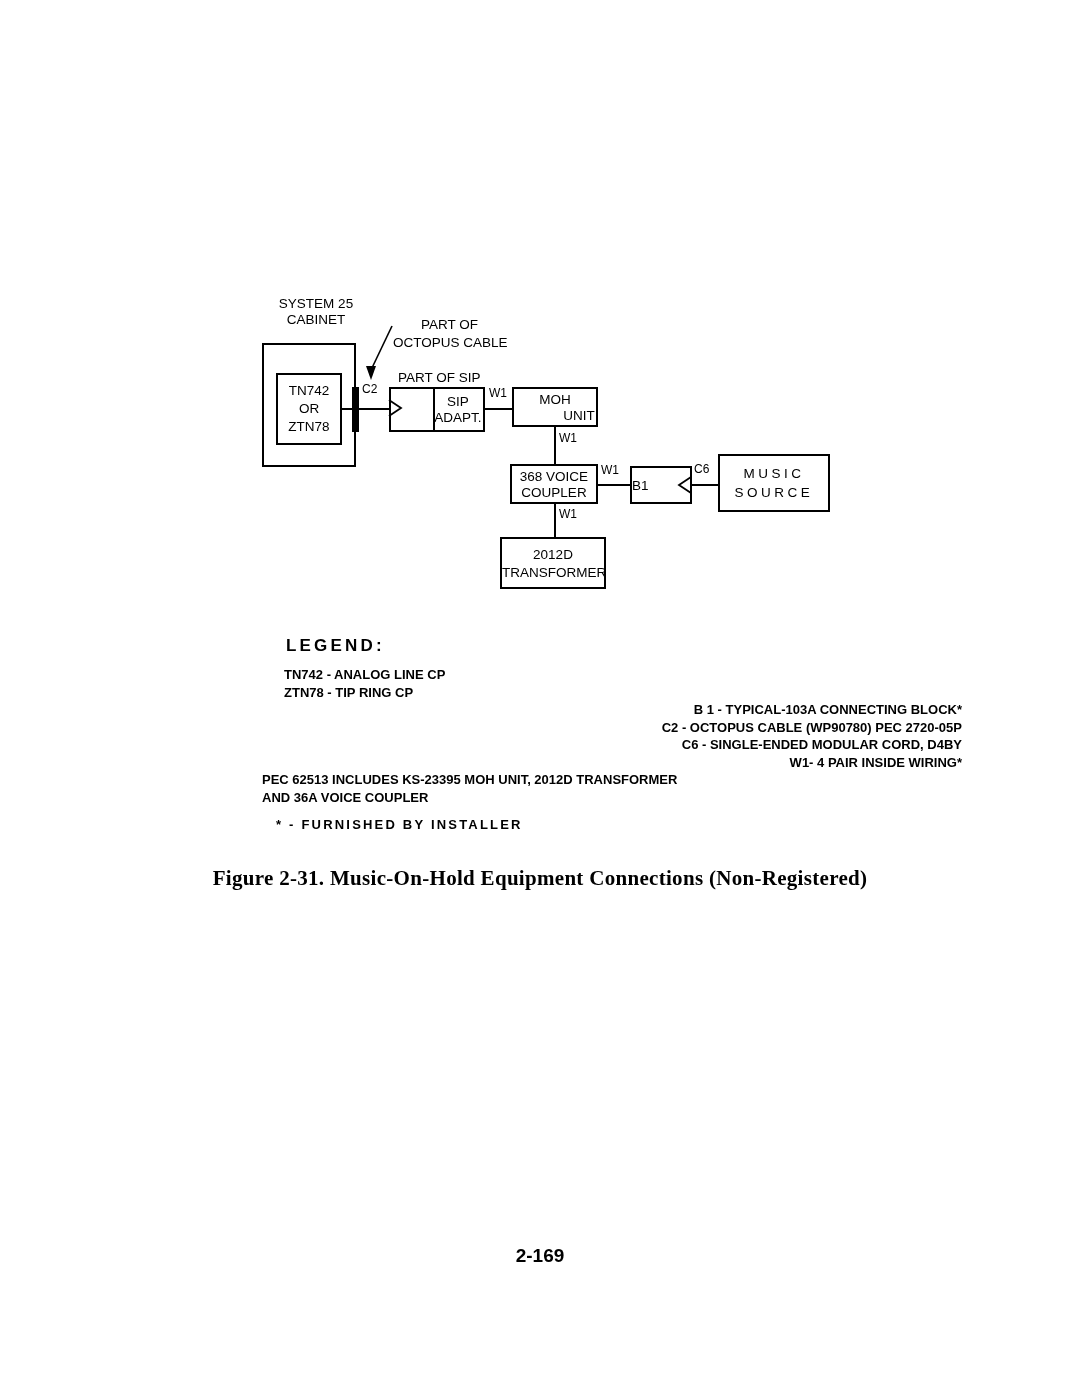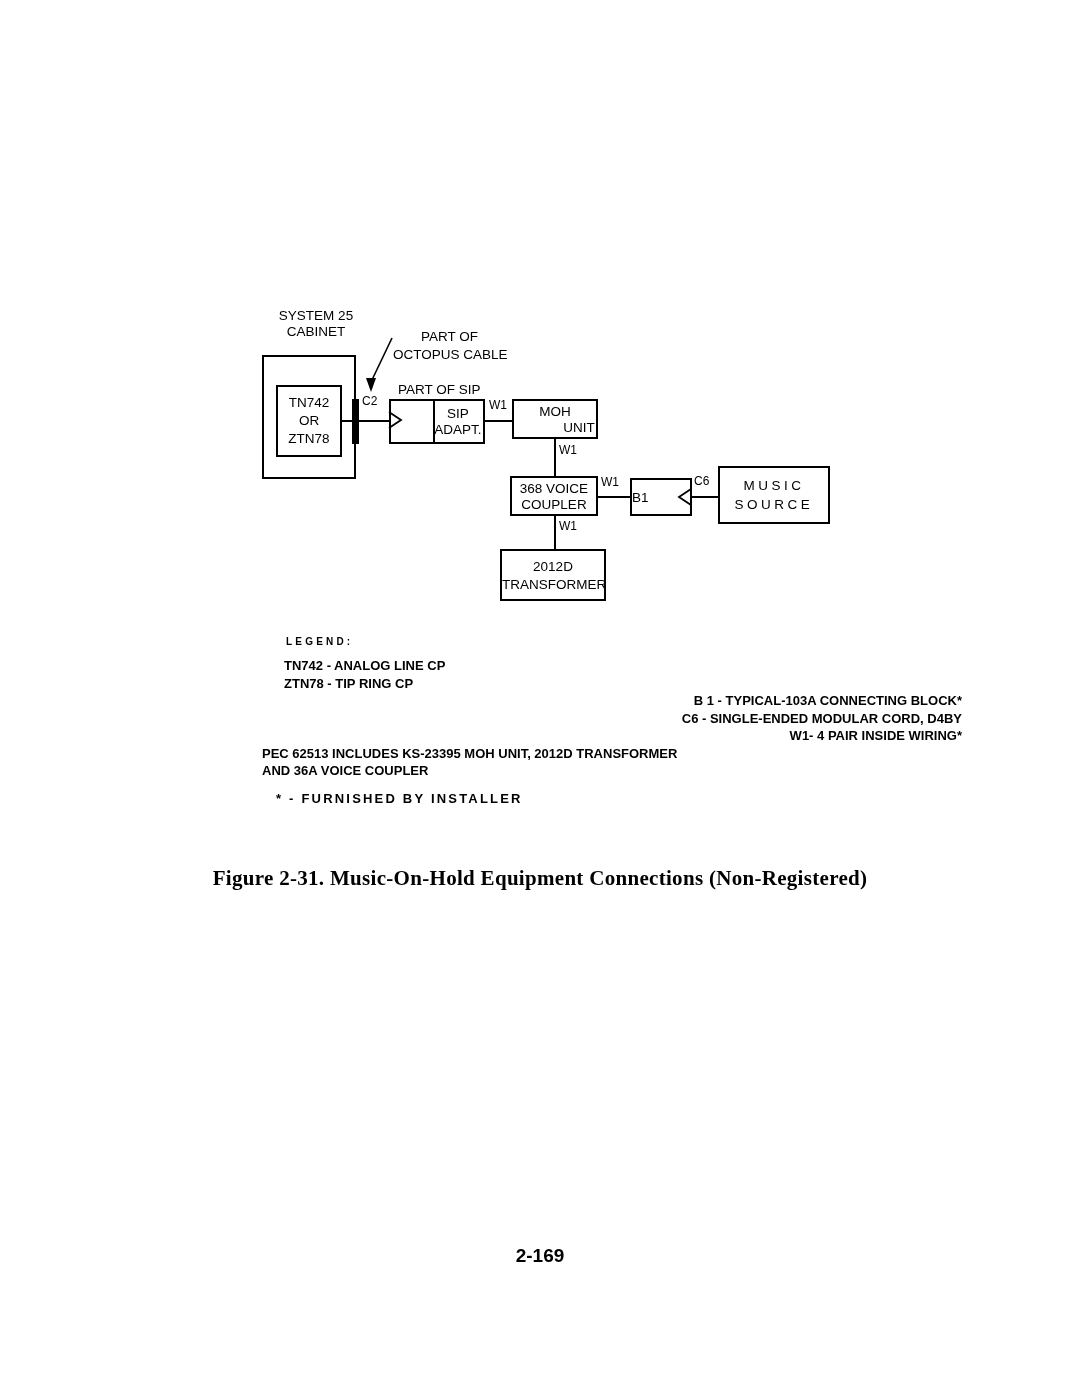--- a/index.html
+++ b/index.html
@@ -16,21 +16,21 @@
     overflow: hidden;
   }
 
   
   .abs { position: absolute; }
 
   
   #diagram {
     position: absolute;
     left: 0;
-    top: 16px;
+    top: 4px;
     width: 928px;
     height: 620px;
     text-decoration: underline;
   }
 
   .dlabel {
     position: absolute;
     font-family: "Liberation Sans", sans-serif;
     font-size: 13.5px;
     line-height: 15.5px;
@@ -76,21 +76,21 @@
   .spaced { letter-spacing: 3.5px; }
 
   
   #legend {
     position: absolute;
     left: 262px;
     top: 636px;
     width: 700px;
   }
   #legend .legend-title {
-    font-size: 10px;
+    font-size: 17px;
     font-weight: bold;
     letter-spacing: 3.2px;
     margin-bottom: 10px;
     padding-left: 24px;
   }
   #legend .lrow {
     font-size: 13px;
     font-weight: bold;
     line-height: 17.5px;
     white-space: nowrap;
@@ -222,20 +222,21 @@
   </div>
 
 </div>
 
 <div id="legend">
   <div class="legend-title">LEGEND:</div>
   <div>
     <div class="lrow ind1">TN742 - ANALOG LINE CP</div>
     <div class="lrow ind1">ZTN78 - TIP  RING  CP</div>
     <div class="lrow ind2">B 1 -  TYPICAL-103A  CONNECTING  BLOCK*</div>
+    <div class="lrow ind2">C2 -  OCTOPUS  CABLE  (WP90780)  PEC  2720-05P</div>
     <div class="lrow ind2">C6 - SINGLE-ENDED MODULAR CORD, D4BY</div>
     <div class="lrow ind2">W1- 4 PAIR  INSIDE  WIRING*</div>
     <div class="lrow ind0">PEC  62513  INCLUDES  KS-23395  MOH  UNIT,  2012D  TRANSFORMER</div>
     <div class="lrow ind0">AND  36A  VOICE  COUPLER</div>
   </div>
   <div class="foot">*  -  FURNISHED  BY  INSTALLER</div>
 </div>
 
 <div id="caption">Figure  2-31.  Music-On-Hold  Equipment  Connections  (Non-Registered)</div>
 

